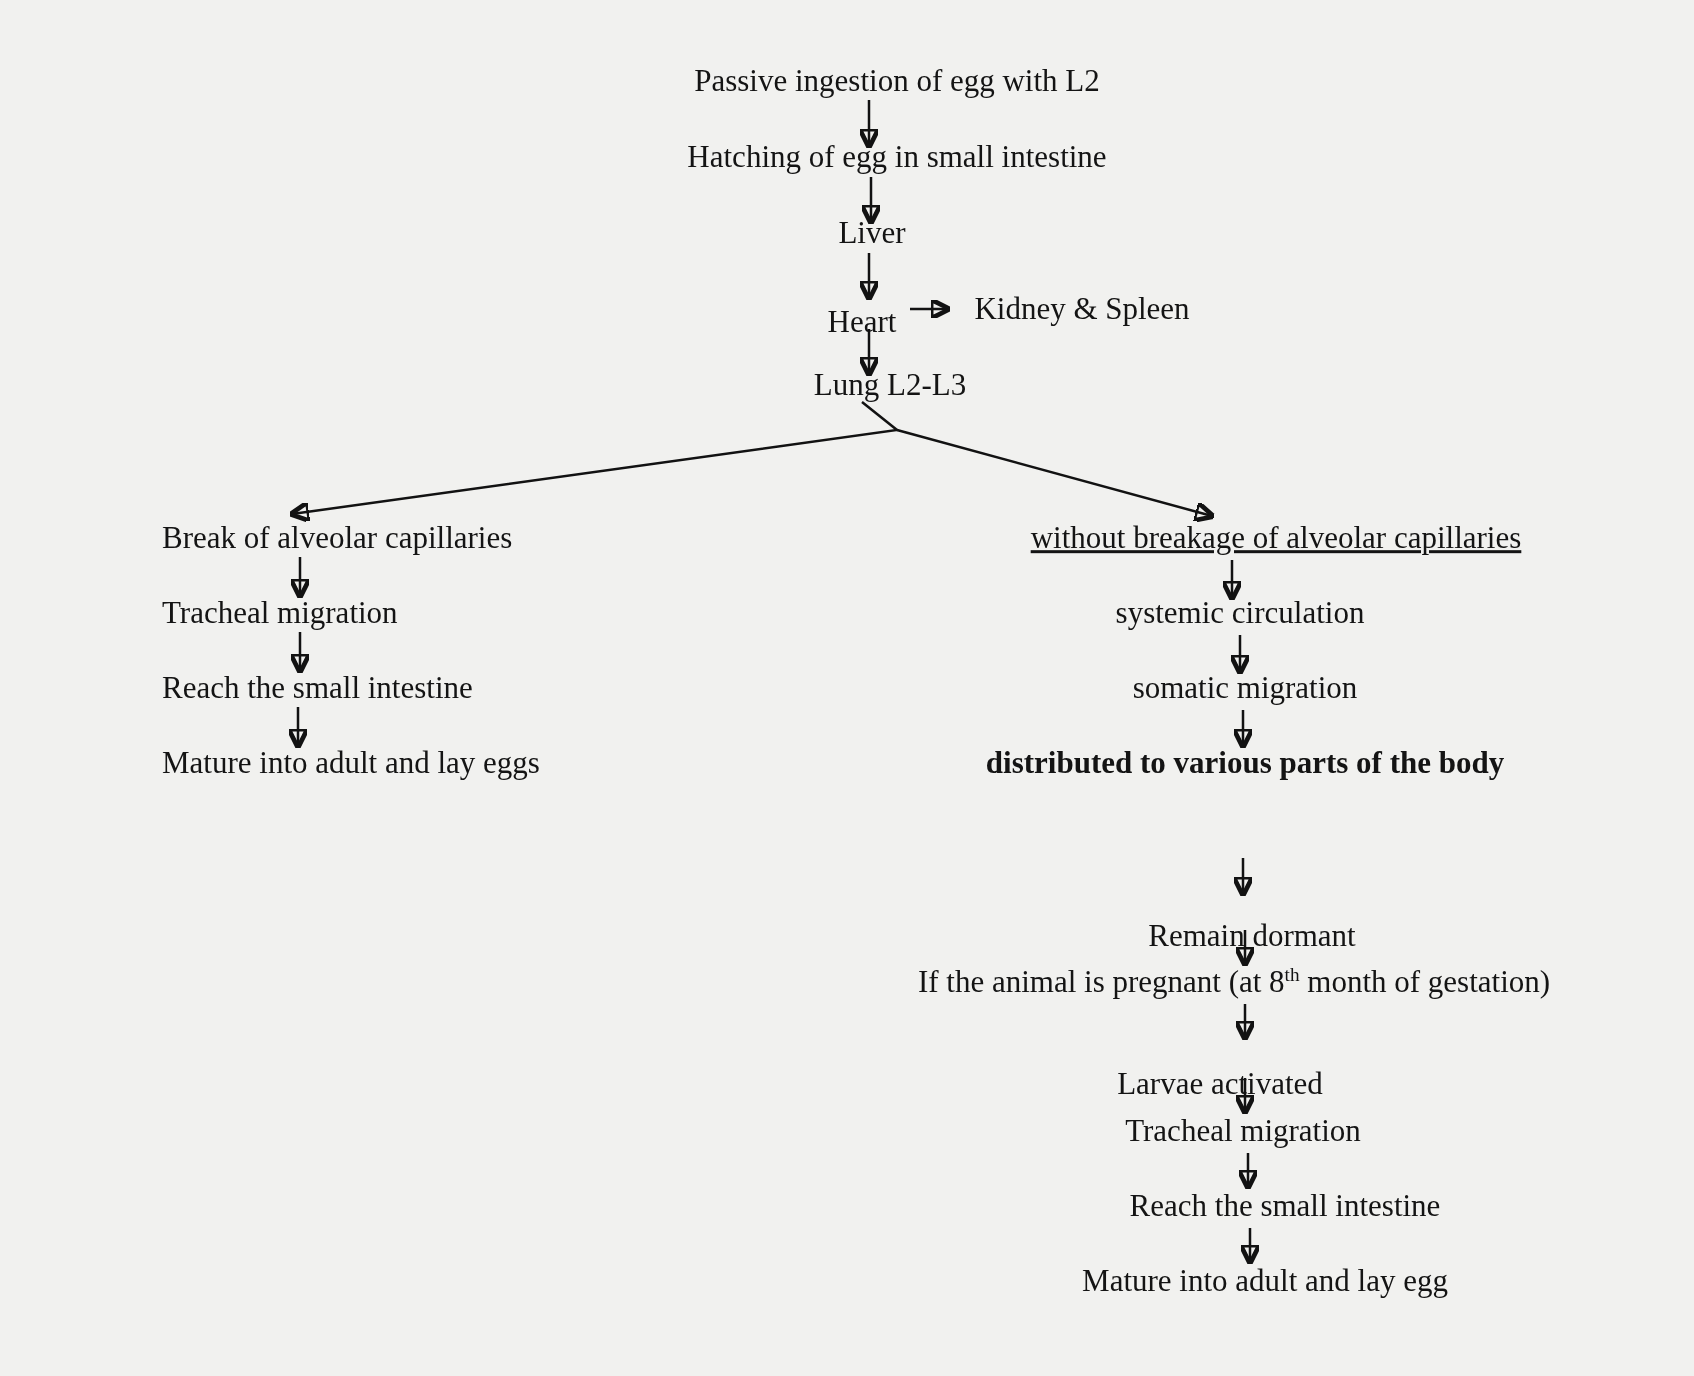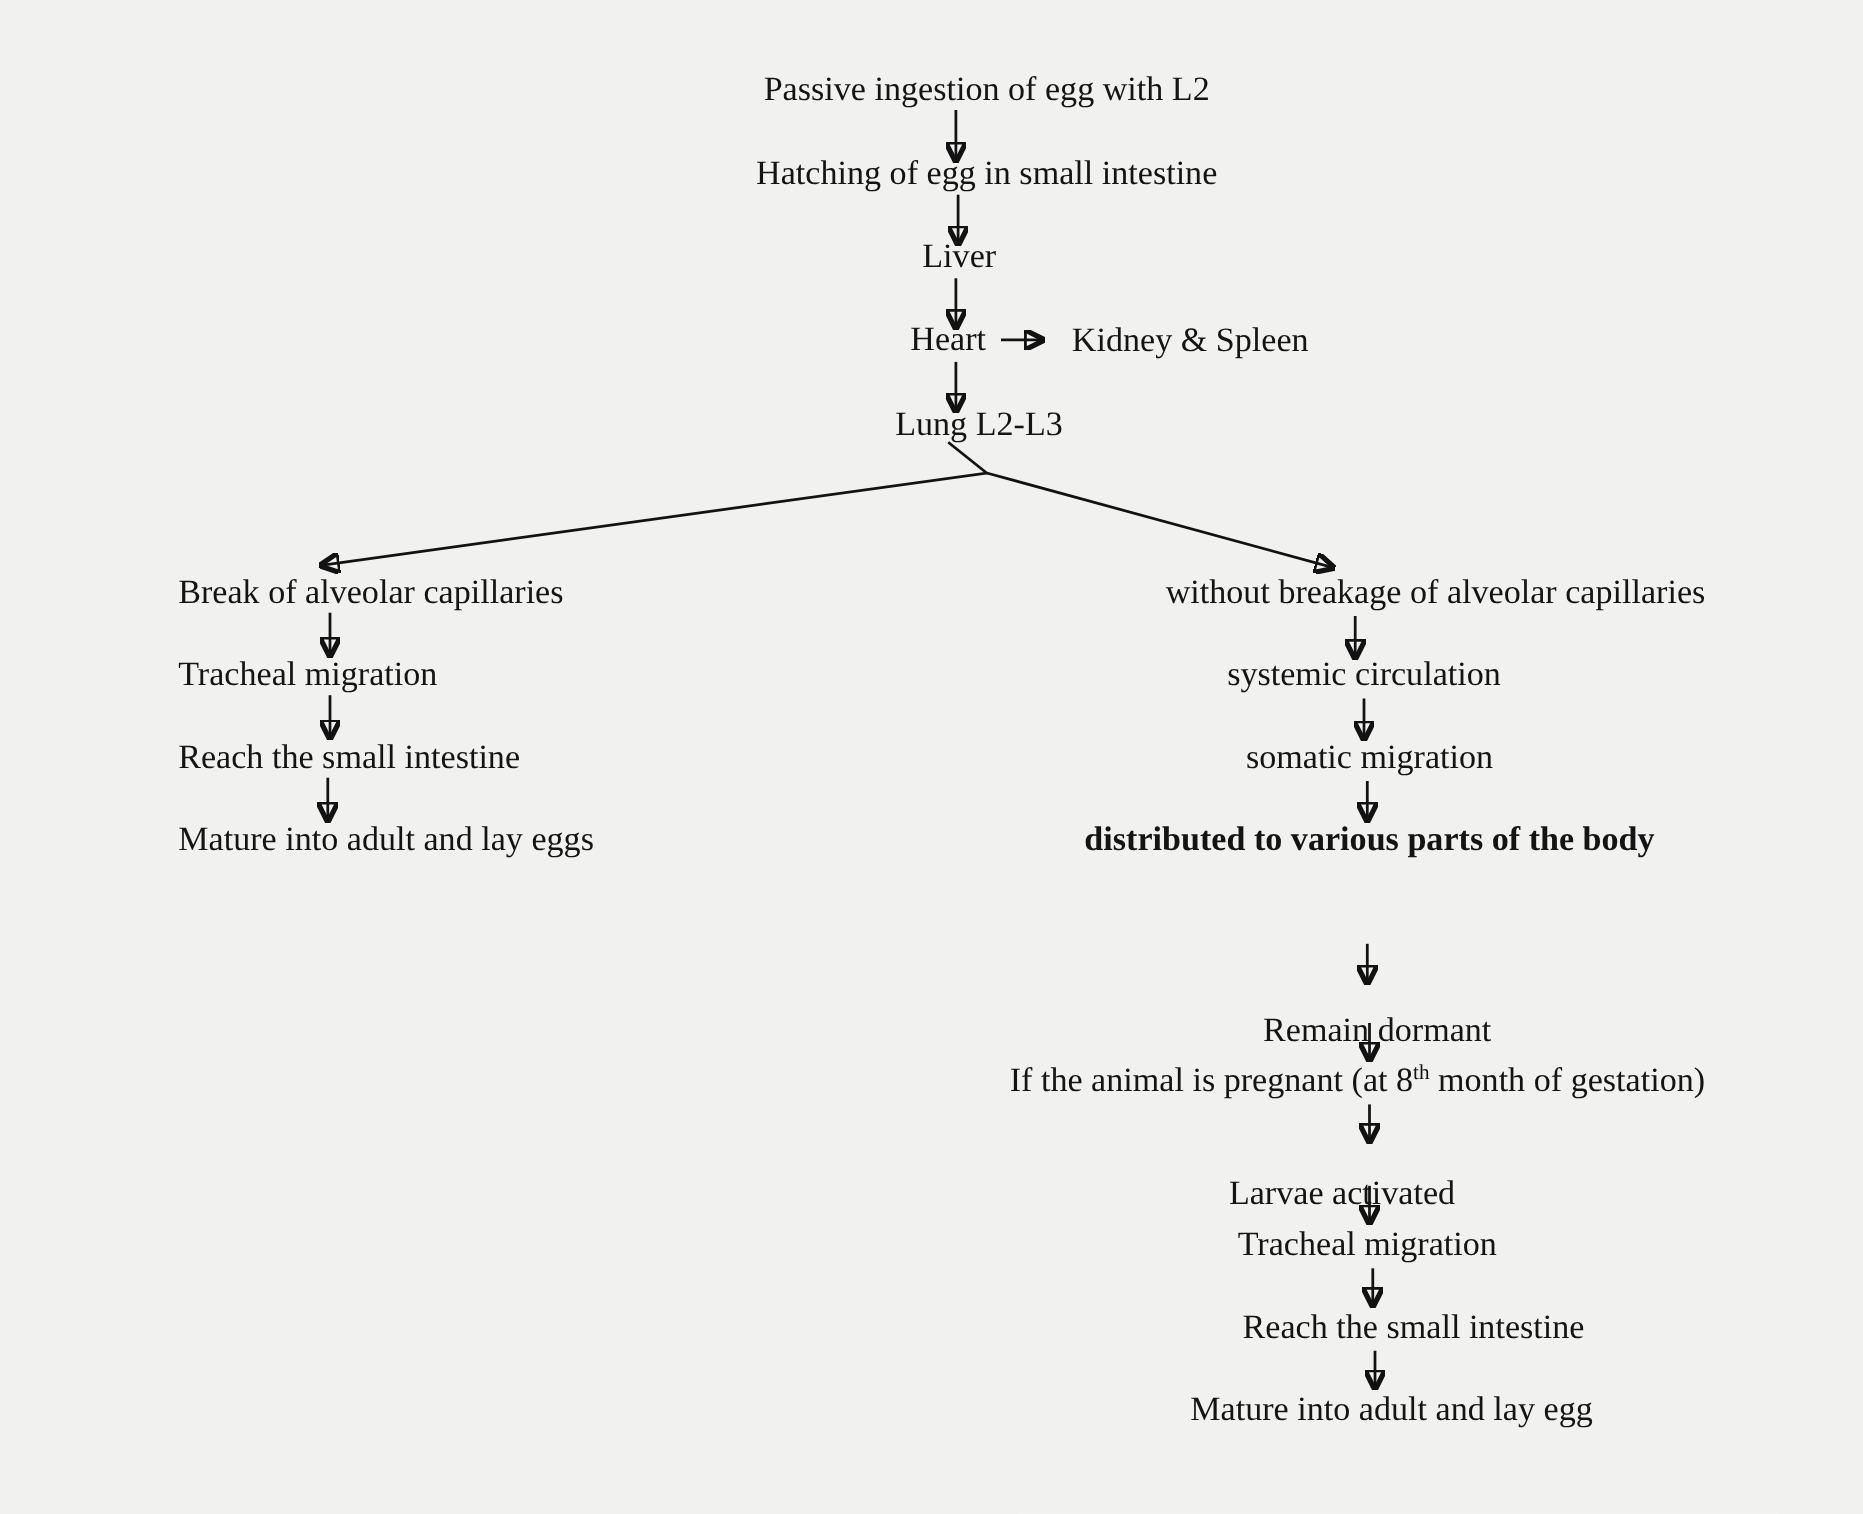--- a/index.html
+++ b/index.html
@@ -81,35 +81,35 @@
     <line x1="1248" y1="1153" x2="1248" y2="1187" marker-end="url(#ah)"></line>
     <line x1="1250" y1="1228" x2="1250" y2="1262" marker-end="url(#ah)"></line>
   </svg>
 
   <div class="node centered" style="left:897px; top:81px;">Passive ingestion of egg with L2</div>
 
   <div class="node centered" style="left:897px; top:157px;">Hatching of egg in small intestine</div>
 
   <div class="node centered" style="left:872px; top:233px;">Liver</div>
 
-  <div class="node centered" style="left:862px; top:308px;">Heart</div>
+  <div class="node centered" style="left:862px; top:322px;">Heart</div>
 
   <div class="node centered" style="left:1082px; top:309px;">Kidney &amp; Spleen</div>
 
   <div class="node centered" style="left:890px; top:385px;">Lung L2-L3</div>
 
   <div class="node left-aligned" style="left:162px; top:538px;">Break of alveolar capillaries</div>
 
   <div class="node left-aligned" style="left:162px; top:613px;">Tracheal migration</div>
 
   <div class="node left-aligned" style="left:162px; top:688px;">Reach the small intestine</div>
 
   <div class="node left-aligned" style="left:162px; top:763px;">Mature into adult and lay eggs</div>
 
-  <div class="node centered" style="left:1305px; top:538px;">without breakage of alveolar capillaries</div>
+  <div class="node centered" style="left:1276px; top:538px;text-decoration:underline;">without breakage of alveolar capillaries</div>
 
   <div class="node centered" style="left:1240px; top:613px;">systemic circulation</div>
 
   <div class="node centered" style="left:1245px; top:688px;">somatic migration</div>
 
   <div class="node centered" style="left:1245px; top:763px;font-weight:bold;">distributed to various parts of the body</div>
 
 
   <div class="node centered" style="left:1252px; top:908px;margin-top:28px;">Remain dormant</div>
 

